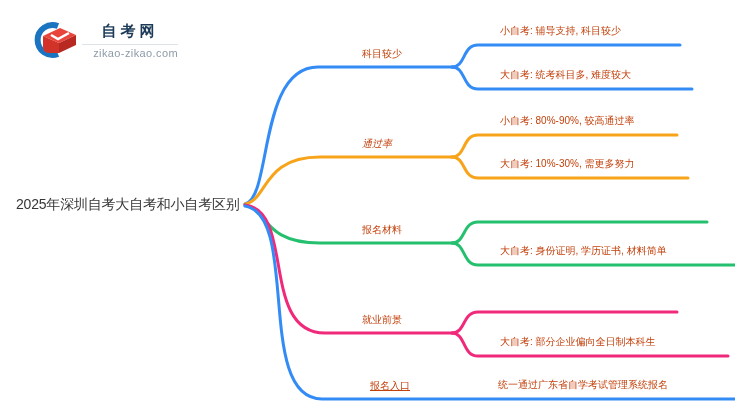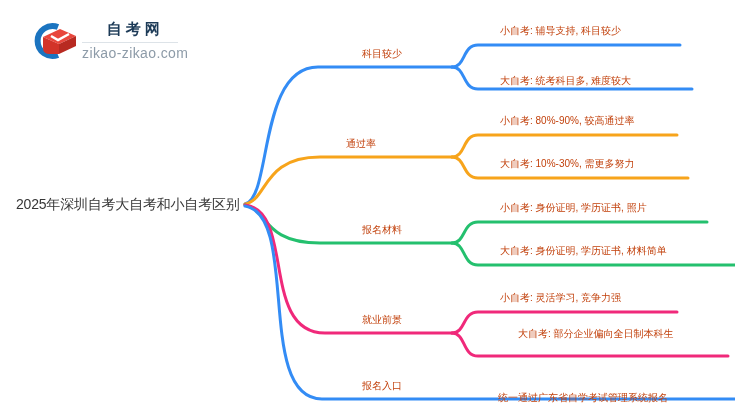--- a/index.html
+++ b/index.html
@@ -12,21 +12,21 @@
   .node{position:absolute;white-space:nowrap;font-size:10px;line-height:20px;color:#c2410c;}
   .central{
     position:absolute;left:16px;top:194px;white-space:nowrap;
     font-size:14px;line-height:21px;color:#363636;letter-spacing:-0.2px;
   }
   .logo{position:absolute;left:30px;top:20px;display:flex;align-items:center;}
   .logo-icon{display:block;}
   .logo-text{margin-left:4px;}
   .logo-title{font-size:15px;font-weight:bold;color:#1C3A57;letter-spacing:4px;text-align:center;}
   .logo-divider{height:1px;background:#DDE3E8;margin:3px 0 2px 0;width:96px;}
-  .logo-domain{font-size:14px;color:#8D9BA8;letter-spacing:0.4px;text-align:right;}
+  .logo-domain{font-size:11px;color:#8D9BA8;letter-spacing:0.4px;text-align:right;}
 </style>
 </head>
 <body>
 
 <div class="stage">
 
   <svg class="links" width="750" height="410" viewBox="0 0 750 410">
 
     <path d="M245 204 C272 198 258 67 318 67 H452" stroke="#338CF5"></path>
     <path d="M452 67 C466 67 462 45 478 45 H680" stroke="#338CF5"></path>
@@ -58,28 +58,26 @@
     <div class="logo-text">
       <div class="logo-title">自考网</div>
       <div class="logo-divider"></div>
       <div class="logo-domain">zikao-zikao.com</div>
     </div>
   </div>
 
   <div class="central">2025年深圳自考大自考和小自考区别</div>
 
   <div class="node" style="left:362px;top:44px;">科目较少</div>
-  <div class="node" style="left:346px;top:134px;">通过率</div>
+  <div class="node" style="left:362px;top:134px;font-style:italic;">通过率</div>
   <div class="node" style="left:362px;top:220px;">报名材料</div>
   <div class="node" style="left:362px;top:310px;">就业前景</div>
-  <div class="node" style="left:362px;top:376px;">报名入口</div>
+  <div class="node" style="left:370px;top:376px;text-decoration:underline;">报名入口</div>
 
   <div class="node" style="left:500px;top:21px;">小自考: 辅导支持, 科目较少</div>
-  <div class="node" style="left:500px;top:71px;">大自考: 统考科目多, 难度较大</div>
+  <div class="node" style="left:500px;top:65px;">大自考: 统考科目多, 难度较大</div>
   <div class="node" style="left:500px;top:111px;">小自考: 80%-90%, 较高通过率</div>
   <div class="node" style="left:500px;top:154px;">大自考: 10%-30%, 需更多努力</div>
-  <div class="node" style="left:500px;top:198px;">小自考: 身份证明, 学历证书, 照片</div>
   <div class="node" style="left:500px;top:241px;">大自考: 身份证明, 学历证书, 材料简单</div>
-  <div class="node" style="left:500px;top:288px;">小自考: 灵活学习, 竞争力强</div>
-  <div class="node" style="left:500px;top:324px;margin-left:18px;">大自考: 部分企业偏向全日制本科生</div>
-  <div class="node" style="left:498px;top:388px;">统一通过广东省自学考试管理系统报名</div>
+  <div class="node" style="left:500px;top:332px;">大自考: 部分企业偏向全日制本科生</div>
+  <div class="node" style="left:498px;top:375px;">统一通过广东省自学考试管理系统报名</div>
 
 </div>
 
 </body></html>

